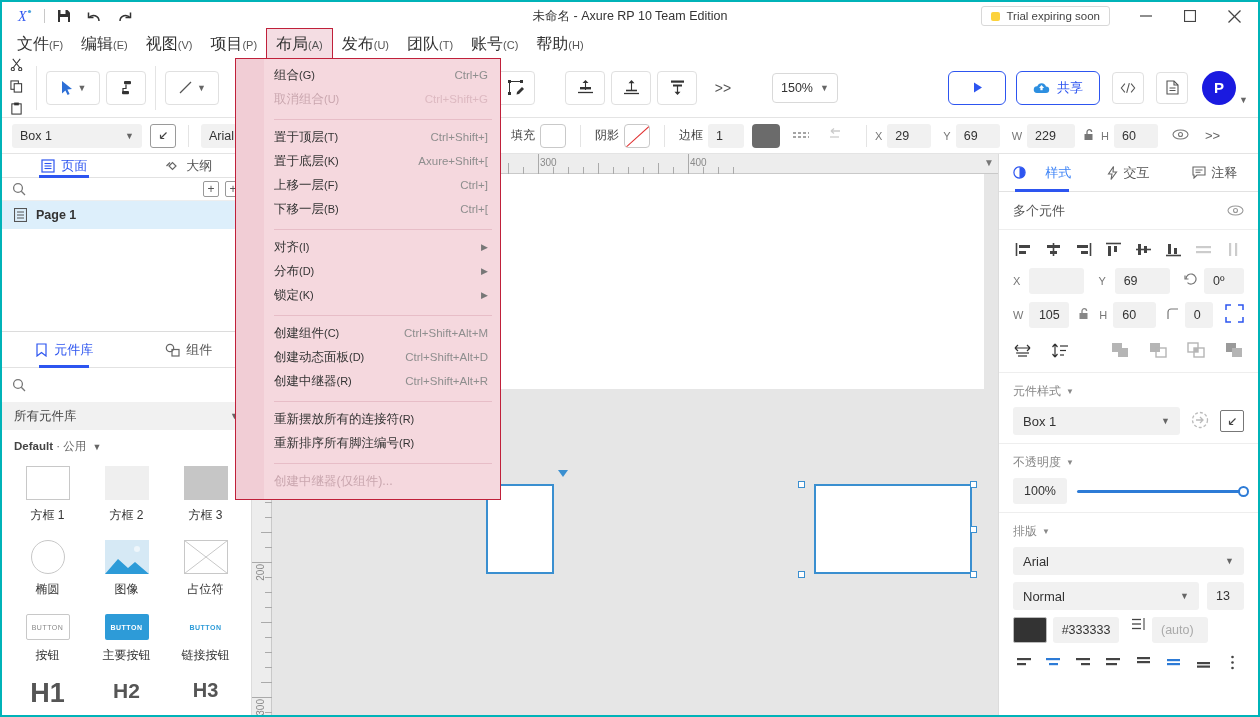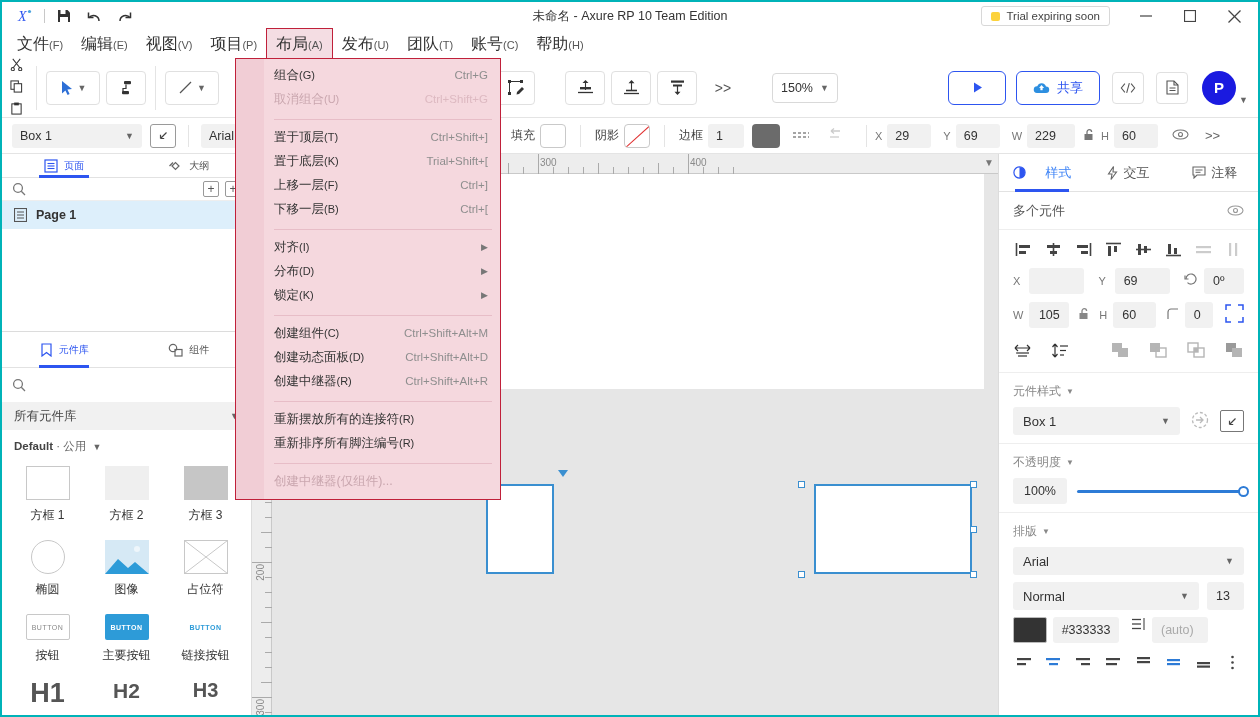--- a/index.html
+++ b/index.html
@@ -57,21 +57,21 @@
   .swatch-none { width:26px; height:24px; border:1px solid #c9c9c9; border-radius:4px; background:#fff; position:relative; overflow:hidden; }
   .swatch-none:after { content:""; position:absolute; left:-4px; top:11px; width:34px; height:1.4px; background:#e03030; transform:rotate(-42deg); }
   .swatch-dark { width:28px; height:24px; border-radius:4px; background:#6b6b6b; }
 
   
   .main { display:flex; height:calc(717px - 4px - 28px - 28px - 60px - 36px); }
 
   
   .left { width:250px; border-right:1px solid #dcdcdc; display:flex; flex-direction:column; }
   .tabs { display:flex; height:36px; border-bottom:1px solid #e2e2e2; }
-  .tab { flex:1; display:flex; align-items:center; justify-content:center; gap:6px; font-size:10px; color:#555; position:relative; }
+  .tab { flex:1; display:flex; align-items:center; justify-content:center; gap:6px; font-size:13px; color:#555; position:relative; }
   .tab.active { color:#2d55f0; font-weight:normal; }
   .tab.active:after { content:""; position:absolute; bottom:-1px; left:50%; transform:translateX(-50%); width:50px; height:3px; background:#2d55f0; }
   .searchrow { height:34px; display:flex; align-items:center; padding:0 10px; border-bottom:1px solid #eee; gap:6px; }
   .searchrow .grow { flex:1; }
   .sq-sm { width:16px; height:16px; border:1px solid #999; border-radius:2px; color:#555; display:flex; align-items:center; justify-content:center; font-size:12px; line-height:1; }
   .pagerow { height:28px; display:flex; align-items:center; gap:9px; padding:0 12px; background:#ddeffb; font-size:12.5px; font-weight:bold; color:#333; }
   .pages-body { flex:0 0 130px; }
   .lib-head { border-top:1px solid #dcdcdc; }
   .libsel { height:28px; background:#f1f1f1; display:flex; align-items:center; justify-content:space-between; padding:0 12px; font-size:12.5px; color:#444; }
   .libsub { padding:9px 12px 4px; font-size:11.5px; color:#666; }
@@ -933,21 +933,21 @@
     </div>
     <div class="dd-sep"></div>
 
     <div class="dd-block">
       <div class="dd-item">
         <span class="lab"><span>置于顶层</span><span class="k">(T)</span></span>
         <span class="sc">Ctrl+Shift+]</span>
       </div>
       <div class="dd-item">
         <span class="lab"><span>置于底层</span><span class="k">(K)</span></span>
-        <span class="sc">Trial+Shift+[</span>
+        <span class="sc">Axure+Shift+[</span>
       </div>
       <div class="dd-item">
         <span class="lab"><span>上移一层</span><span class="k">(F)</span></span>
         <span class="sc">Ctrl+]</span>
       </div>
       <div class="dd-item">
         <span class="lab"><span>下移一层</span><span class="k">(B)</span></span>
         <span class="sc">Ctrl+[</span>
       </div>
     </div>

